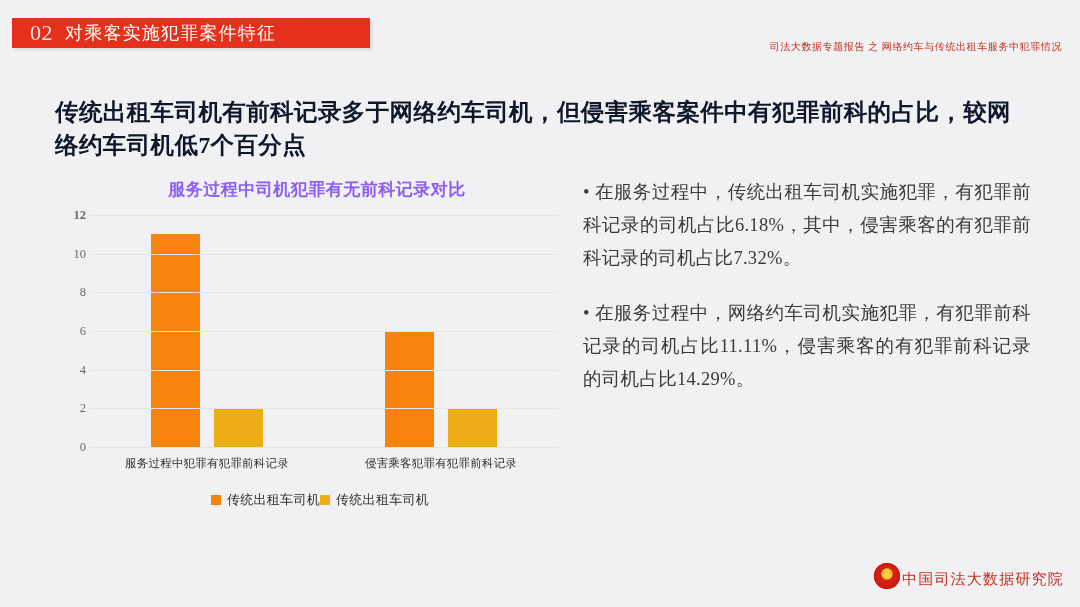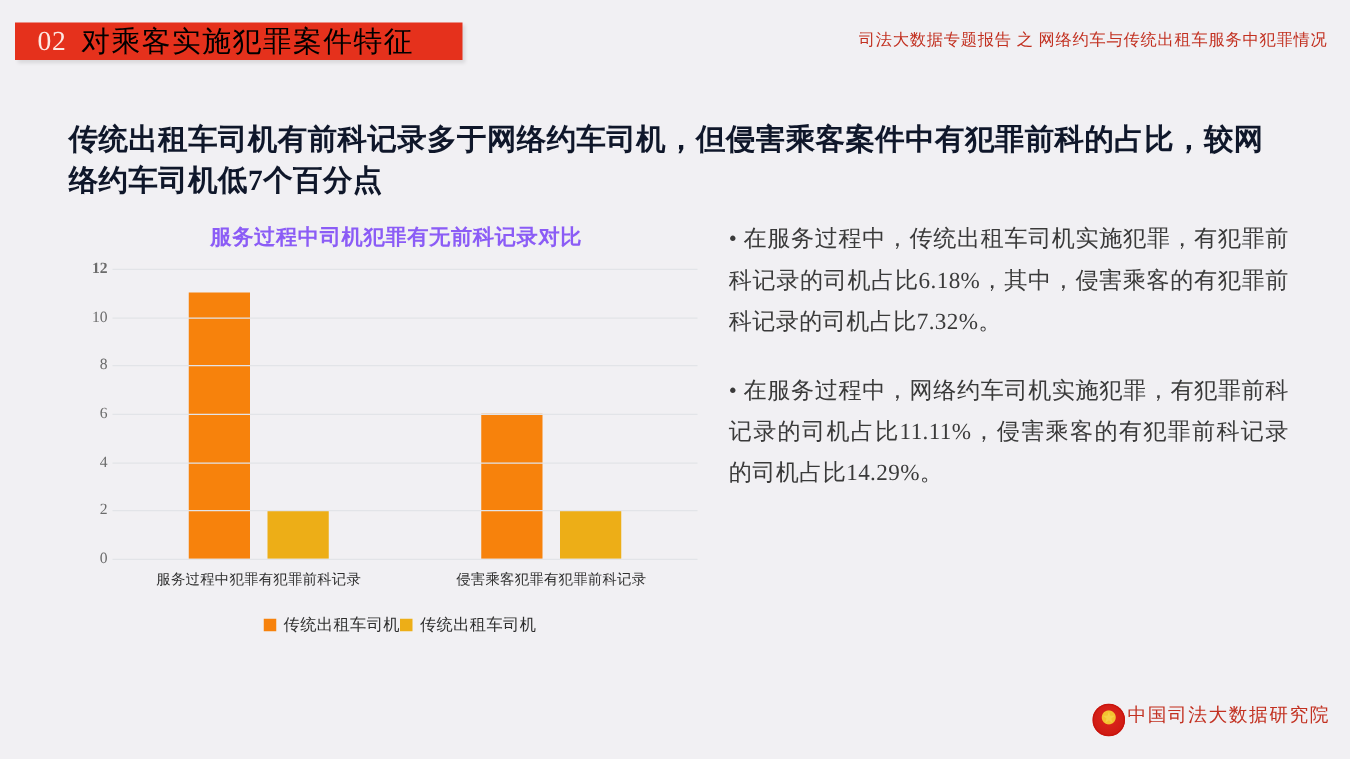--- a/index.html
+++ b/index.html
@@ -30,30 +30,30 @@
     box-sizing: border-box;
   }
   #banner-number {
     color: #fde8e2;
     font-size: 22px;
     letter-spacing: 0.5px;
     margin-right: 12px;
     font-family: "Liberation Serif", serif;
   }
   #banner-title {
-    color: #000000;
-    font-size: 23px;
+    color: #ffffff;
+    font-size: 18px;
     letter-spacing: 1.2px;
     font-family: "Liberation Serif", "DejaVu Serif", serif;
   }
   #header-subtitle {
     position: absolute;
     right: 18px;
-    top: 23px;
-    font-size: 13px;
+    top: 40px;
+    font-size: 10px;
     color: #c23020;
     letter-spacing: 0.6px;
     white-space: nowrap;
   }
 
   
   #headline {
     position: absolute;
     left: 55px;
     top: 96px;
@@ -185,21 +185,21 @@
   .bullet .dot {
     color: #3a3a3a;
   }
 
   
   #footer {
     position: absolute;
     right: 16px;
     bottom: 18px;
     display: flex;
-    align-items: flex-start;
+    align-items: flex-end;
     gap: 2px;
   }
   #footer-emblem {
     width: 26px;
     height: 26px;
     border-radius: 50%;
     background: radial-gradient(circle at 50% 42%, #f4c330 0%, #f4c330 26%, #d8221a 30%, #c8140d 100%);
     position: relative;
     box-shadow: 0 0 0 1px #c8140d inset;
   }

